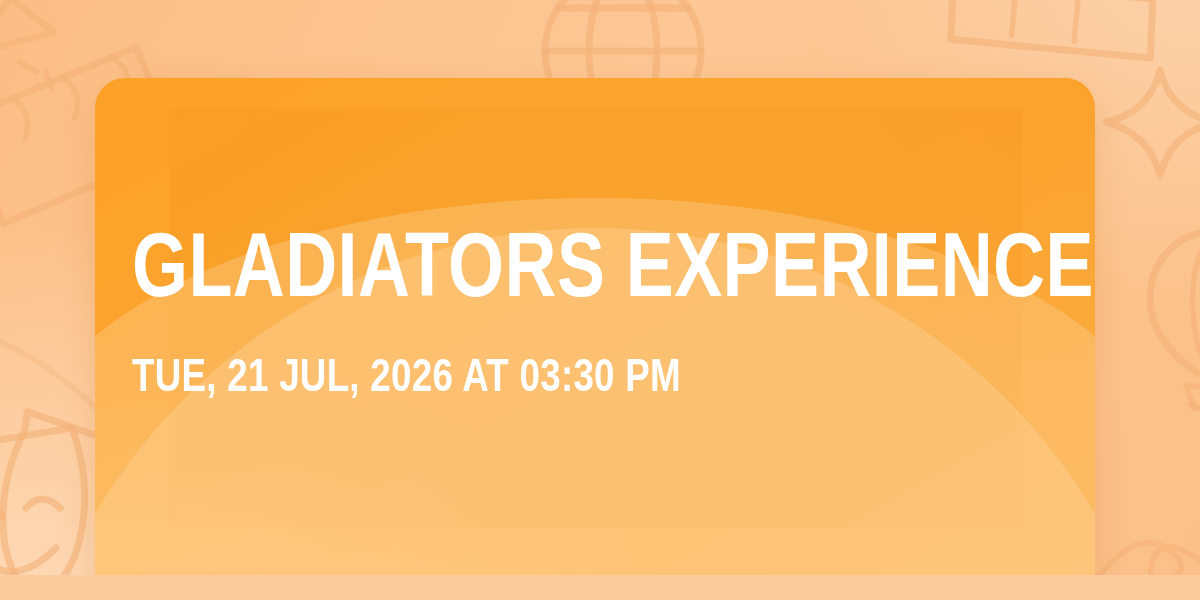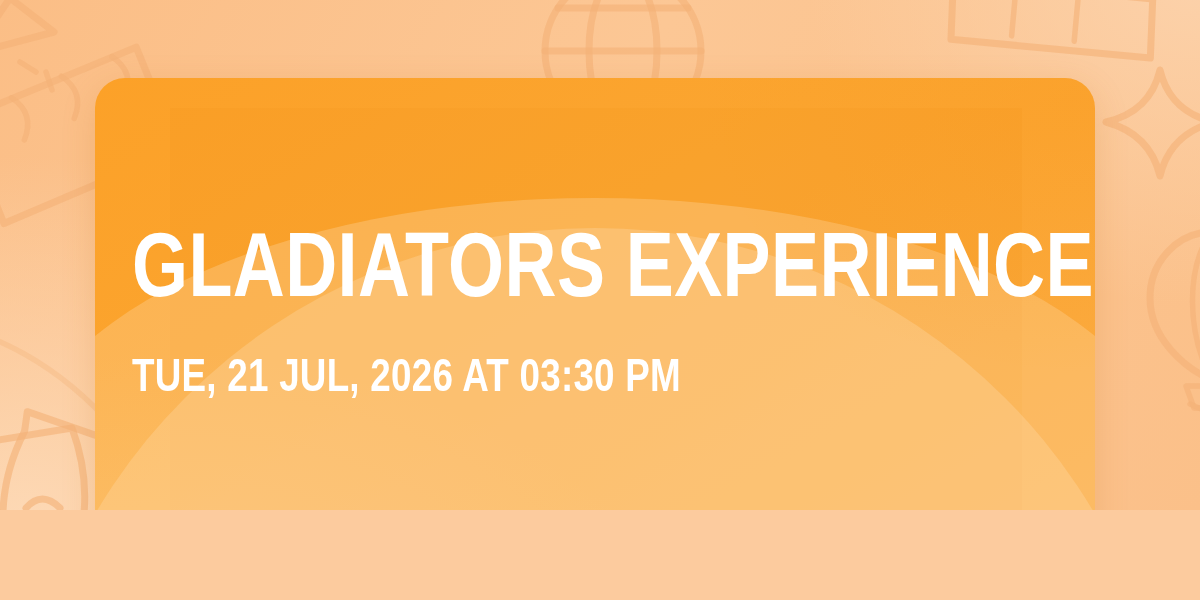--- a/index.html
+++ b/index.html
@@ -13,21 +13,21 @@
 
   body {
     font-family: "Liberation Sans", sans-serif;
     background: #FCCB9E;
   }
 
   
   .stage {
     position: relative;
     width: 1200px;
-    height: 510px;
+    height: 575px;
     overflow: hidden;
     background: #701a75;
     text-decoration: underline;
   }
 
   
   .bg-gradient {
     position: absolute;
     inset: 0;
     background:

